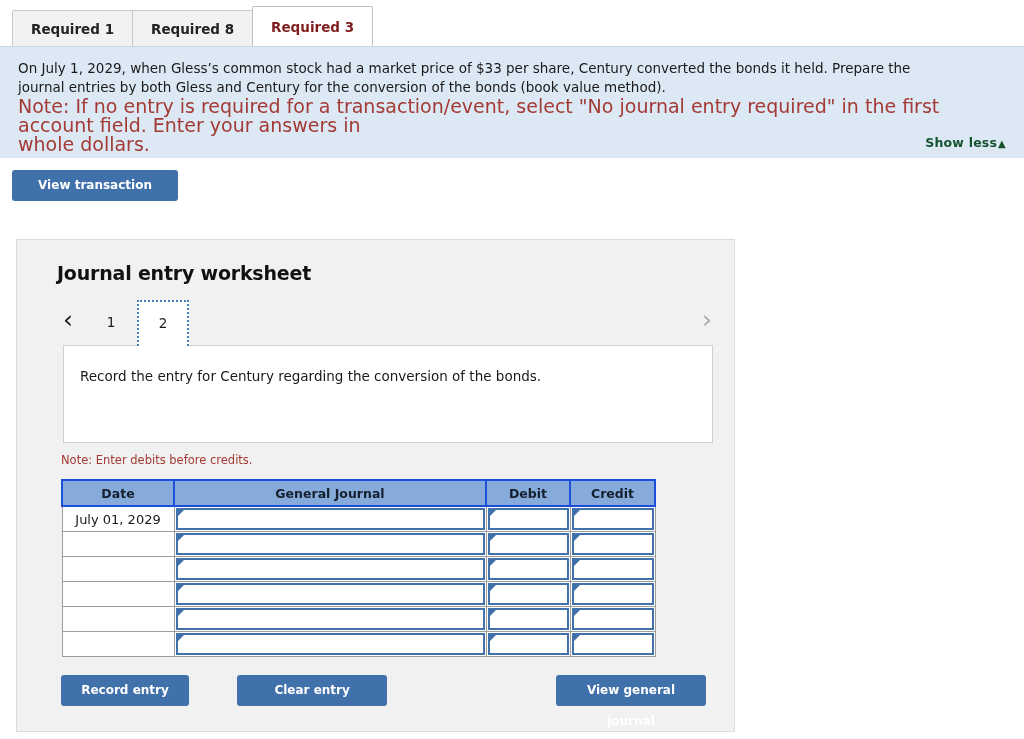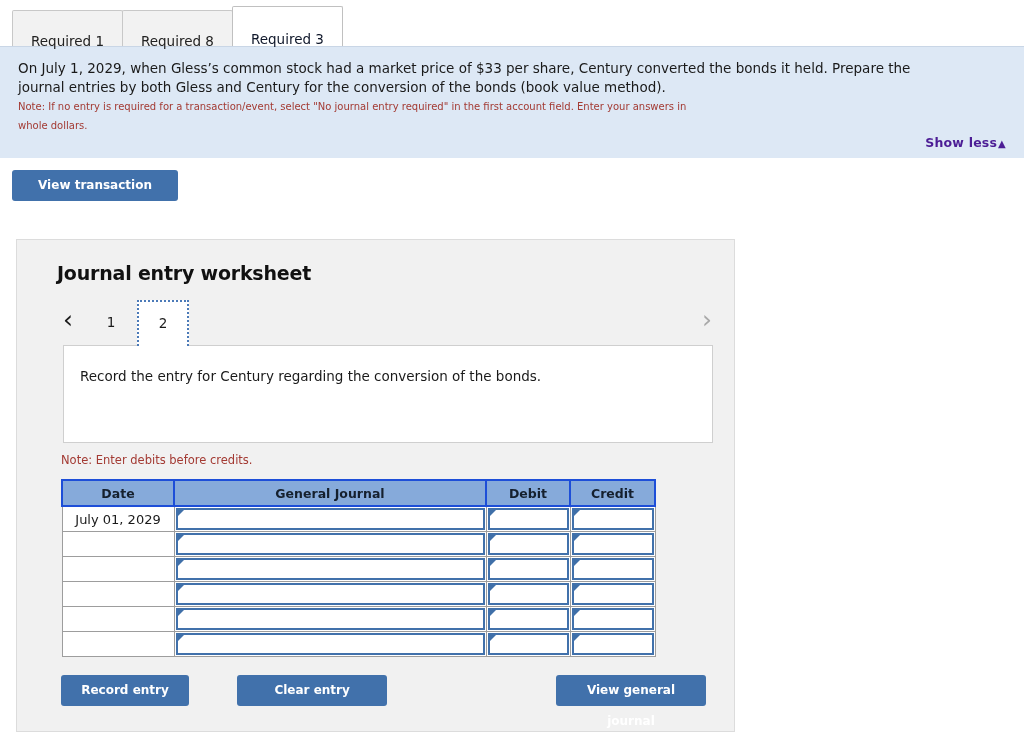--- a/index.html
+++ b/index.html
@@ -28,34 +28,35 @@
     display: flex;
     align-items: flex-end;
     height: 36px;
     position: relative;
     z-index: 2;
   }
   .tab {
     border: 1px solid #c8c8c8;
     border-bottom: none;
     background: #f2f2f2;
-    padding: 12px 18px;
+    padding: 0 18px;
     height: 36px;
     line-height: 36px;
     font-size: 13.5px;
     color: #222;
     margin-right: -1px;
     border-radius: 2px 2px 0 0;
     box-sizing: border-box;
     white-space: nowrap;
     cursor: pointer;
+    font-weight: bold;
   }
   .tab.active {
     background: #ffffff;
-    color: #0f172a;
+    color: #7f1d1d;
     height: 40px;
     line-height: 40px;
     border-color: #c0c0c0;
     position: relative;
     z-index: 3;
   }
 
   
   .info-panel {
     background: #dde8f5;
@@ -64,29 +65,29 @@
     position: relative;
     min-height: 112px;
     box-sizing: border-box;
   }
   .info-line {
     font-size: 13.5px;
     line-height: 19px;
     color: #1a1a1a;
   }
   .info-note {
-    font-size: 10px;
+    font-size: 19px;
     line-height: 19px;
     color: #a33a33;
   }
   .show-less {
     position: absolute;
     right: 18px;
     bottom: 8px;
-    color: #4c1d95;
+    color: #14532d;
     font-weight: bold;
     font-size: 12.5px;
     cursor: pointer;
     letter-spacing: 0.2px;
   }
   .show-less .caret {
     font-size: 10px;
     margin-left: 1px;
   }
 

